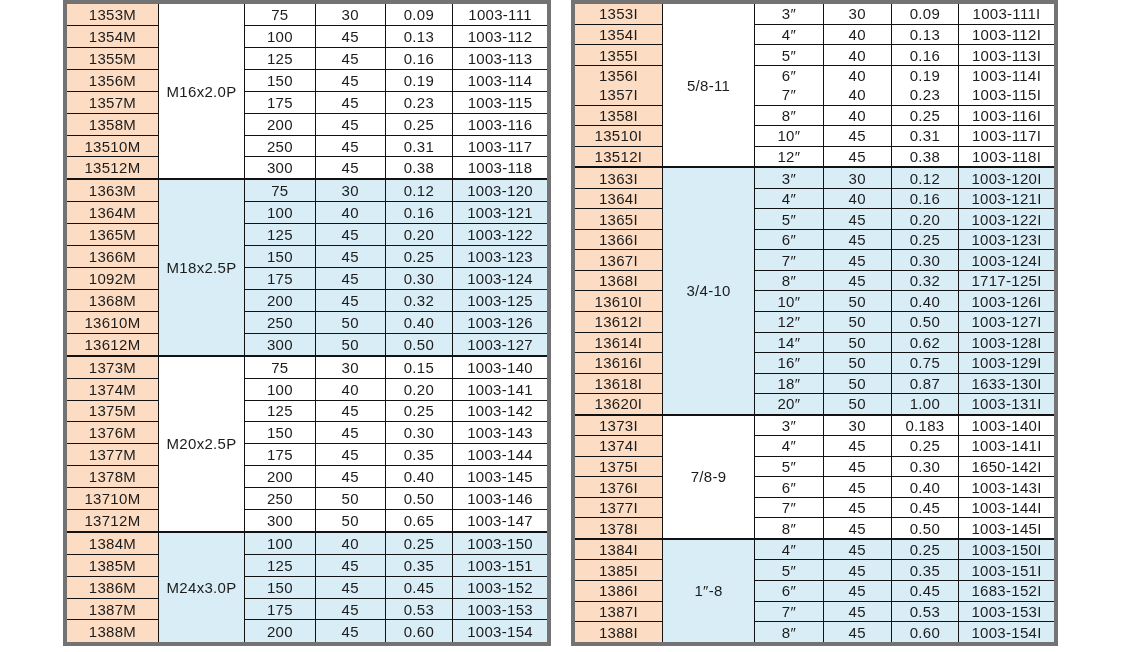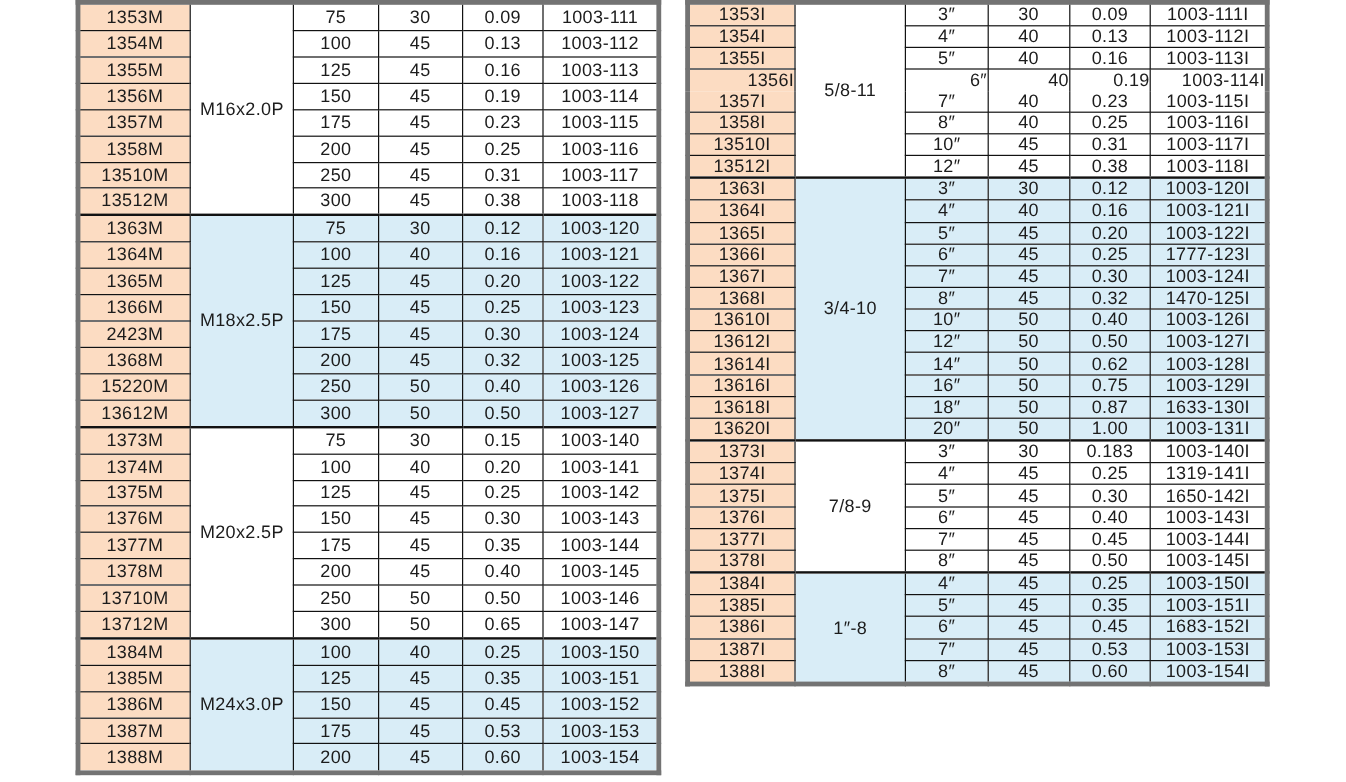--- a/index.html
+++ b/index.html
@@ -17,21 +17,21 @@
   table.cat {
     position: absolute;
     top: 0;
     border-collapse: collapse;
     table-layout: fixed;
     font-size: 15px;
     color: #1c1c1c;
     border: 4px solid #737373;
   }
   table.cat.left  { left: 63px;  width: 488px; height: 646px; }
-  table.cat.right { left: 571px; width: 487px; height: 572px; }
+  table.cat.right { left: 571px; width: 487px; height: 646px; }
   table.cat td {
     border: 1px solid #121212;
     text-align: center;
     vertical-align: middle;
     padding: 0;
     overflow: hidden;
     white-space: nowrap;
     letter-spacing: 0.3px;
   }
   td.model {
@@ -39,21 +39,21 @@
     border-right-width: 2px;
   }
   td.spec {
     border-right-width: 2px;
     font-size: 15px;
     margin-left: 12px;
   }
   td.white { background: #ffffff; }
   td.blue  { background: #d9edf7; }
   tr.group-start td { border-top-width: 2px; }
-  tr.hide-bottom td.hb { border-bottom-style: hidden; text-align: right; }
+  tr.hide-bottom td.hb { border-bottom-style: hidden; }
 </style>
 </head>
 <body>
 
 <div class="page">
   <table class="cat left">
       <colgroup>
         <col style="width: 93px;">
         <col style="width: 86px;">
         <col style="width: 70px;">
@@ -142,35 +142,35 @@
           <td class="data hb blue">1003-122</td>
         </tr>
         <tr>
           <td class="model hb">1366M</td>
           <td class="data hb blue">150</td>
           <td class="data hb blue">45</td>
           <td class="data hb blue">0.25</td>
           <td class="data hb blue">1003-123</td>
         </tr>
         <tr>
-          <td class="model hb">2423M</td>
+          <td class="model hb">1092M</td>
           <td class="data hb blue">175</td>
           <td class="data hb blue">45</td>
           <td class="data hb blue">0.30</td>
           <td class="data hb blue">1003-124</td>
         </tr>
         <tr>
           <td class="model hb">1368M</td>
           <td class="data hb blue">200</td>
           <td class="data hb blue">45</td>
           <td class="data hb blue">0.32</td>
           <td class="data hb blue">1003-125</td>
         </tr>
         <tr>
-          <td class="model hb">15220M</td>
+          <td class="model hb">13610M</td>
           <td class="data hb blue">250</td>
           <td class="data hb blue">50</td>
           <td class="data hb blue">0.40</td>
           <td class="data hb blue">1003-126</td>
         </tr>
         <tr>
           <td class="model hb">13612M</td>
           <td class="data hb blue">300</td>
           <td class="data hb blue">50</td>
           <td class="data hb blue">0.50</td>
@@ -358,35 +358,35 @@
           <td class="data hb blue">5″</td>
           <td class="data hb blue">45</td>
           <td class="data hb blue">0.20</td>
           <td class="data hb blue">1003-122I</td>
         </tr>
         <tr>
           <td class="model hb">1366I</td>
           <td class="data hb blue">6″</td>
           <td class="data hb blue">45</td>
           <td class="data hb blue">0.25</td>
-          <td class="data hb blue">1777-123I</td>
+          <td class="data hb blue">1003-123I</td>
         </tr>
         <tr>
           <td class="model hb">1367I</td>
           <td class="data hb blue">7″</td>
           <td class="data hb blue">45</td>
           <td class="data hb blue">0.30</td>
           <td class="data hb blue">1003-124I</td>
         </tr>
         <tr>
           <td class="model hb">1368I</td>
           <td class="data hb blue">8″</td>
           <td class="data hb blue">45</td>
           <td class="data hb blue">0.32</td>
-          <td class="data hb blue">1470-125I</td>
+          <td class="data hb blue">1717-125I</td>
         </tr>
         <tr>
           <td class="model hb">13610I</td>
           <td class="data hb blue">10″</td>
           <td class="data hb blue">50</td>
           <td class="data hb blue">0.40</td>
           <td class="data hb blue">1003-126I</td>
         </tr>
         <tr>
           <td class="model hb">13612I</td>
@@ -429,21 +429,21 @@
           <td class="data hb white">3″</td>
           <td class="data hb white">30</td>
           <td class="data hb white">0.183</td>
           <td class="data hb white">1003-140I</td>
         </tr>
         <tr>
           <td class="model hb">1374I</td>
           <td class="data hb white">4″</td>
           <td class="data hb white">45</td>
           <td class="data hb white">0.25</td>
-          <td class="data hb white">1319-141I</td>
+          <td class="data hb white">1003-141I</td>
         </tr>
         <tr>
           <td class="model hb">1375I</td>
           <td class="data hb white">5″</td>
           <td class="data hb white">45</td>
           <td class="data hb white">0.30</td>
           <td class="data hb white">1650-142I</td>
         </tr>
         <tr>
           <td class="model hb">1376I</td>

